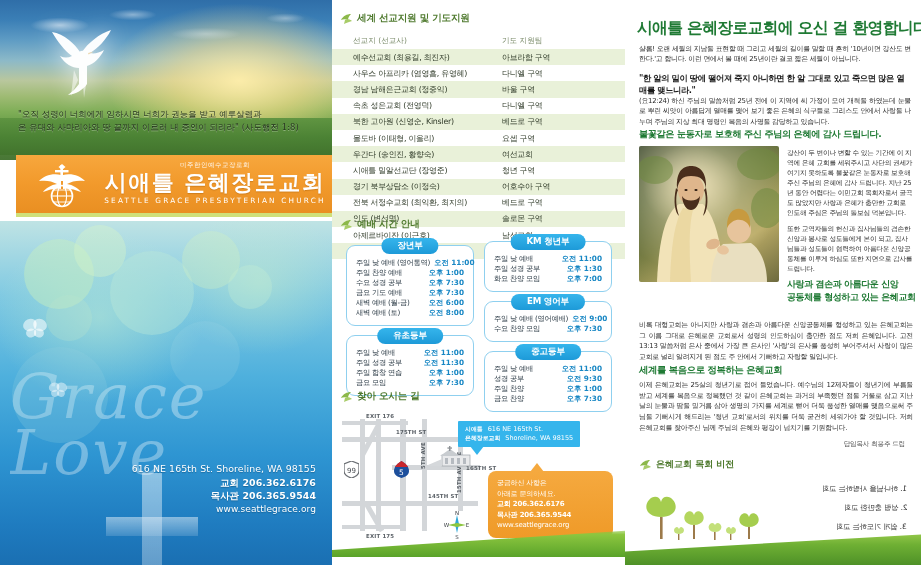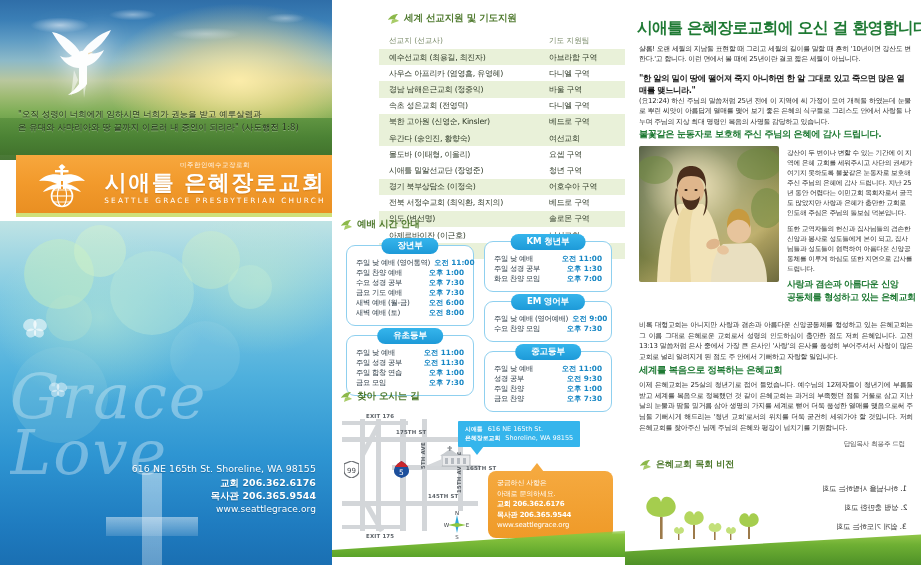--- a/index.html
+++ b/index.html
@@ -132,28 +132,28 @@
   .sec-head {
     display: flex; align-items: center; gap: 4px;
     margin-left: 8px;
   }
   .sec-head .bird-icon { width: 13px; height: 12px; flex: 0 0 auto; }
   .sec-head .sec-title {
     font-size: 9.6px; font-weight: bold; color: #4f7a2e;
     letter-spacing: -0.2px;
   }
 
-  .mis-table { position: absolute; left: 0; top: 12px; width: 293px; margin-left: 47px; }
+  .mis-table { position: absolute; left: 0; top: 12px; width: 293px; }
   .mis-colhead {
     display: flex; padding: 5px 0 3px 0; margin-top: 6px;
   }
   .mis-colhead div {
     font-size: 7.6px; color: #7a8b6a; font-weight: normal;
   }
-  .mis-c1 { width: 164px; padding-left: 10px; }
+  .mis-c1 { width: 164px; padding-left: 21px; }
   .mis-c2 { width: 125px; padding-left: 6px; }
   .mis-row { display: flex; padding: 2.6px 0; }
   .mis-row.alt { background: #e9f1d9; }
   .mis-row div { font-size: 7.9px; color: #2f3a28; letter-spacing: -0.25px; }
 
   .wor-section { position: absolute; left: 0; top: 218px; width: 293px; }
   .wor-grid { position: relative; width: 293px; height: 168px; margin-top: 8px; }
   .wor-card {
     position: absolute;
     border: 1px solid #8fd0ef;
@@ -439,27 +439,27 @@
             <div class="mis-c2">바울 구역</div>
           </div>
           <div class="mis-row">
             <div class="mis-c1">속초 성은교회 (전영덕)</div>
             <div class="mis-c2">다니엘 구역</div>
           </div>
           <div class="mis-row alt">
             <div class="mis-c1">북한 고아원 (신영순, Kinsler)</div>
             <div class="mis-c2">베드로 구역</div>
           </div>
+          <div class="mis-row">
+            <div class="mis-c1">몰도바 (이태형, 이올리)</div>
+            <div class="mis-c2">요셉 구역</div>
+          </div>
           <div class="mis-row alt">
             <div class="mis-c1">우간다 (송인진, 황향숙)</div>
             <div class="mis-c2">여선교회</div>
-          </div>
-          <div class="mis-row">
-            <div class="mis-c1">몰도바 (이태형, 이올리)</div>
-            <div class="mis-c2">요셉 구역</div>
           </div>
           <div class="mis-row">
             <div class="mis-c1">시애틀 밀알선교단 (장영준)</div>
             <div class="mis-c2">청년 구역</div>
           </div>
           <div class="mis-row alt">
             <div class="mis-c1">경기 북부상담소 (이정숙)</div>
             <div class="mis-c2">어호수아 구역</div>
           </div>
           <div class="mis-row">

